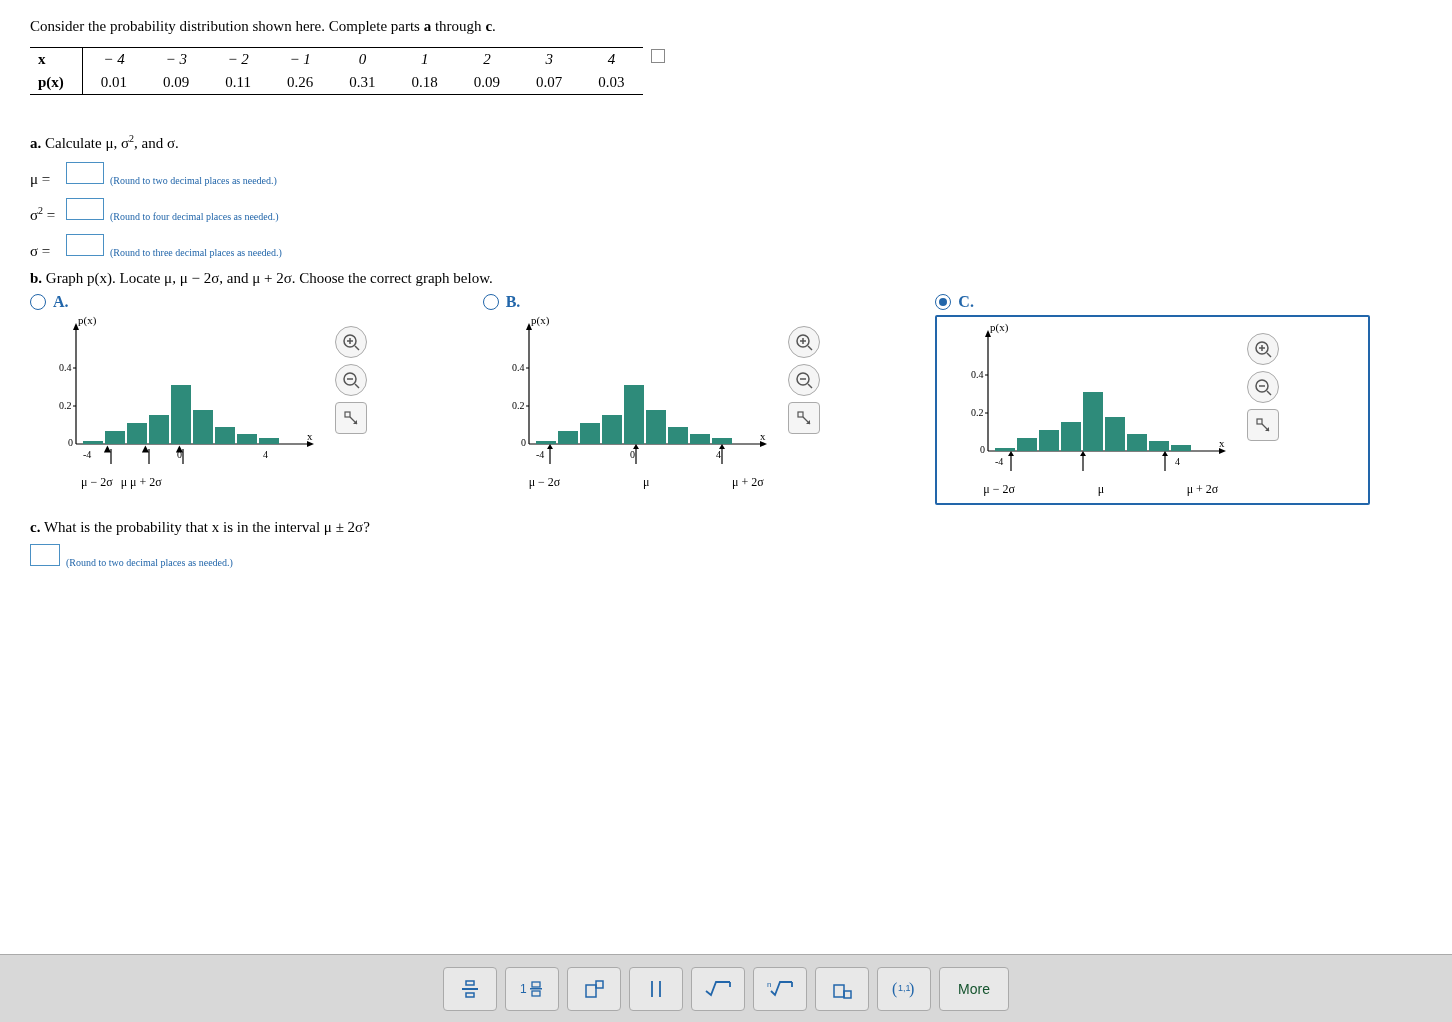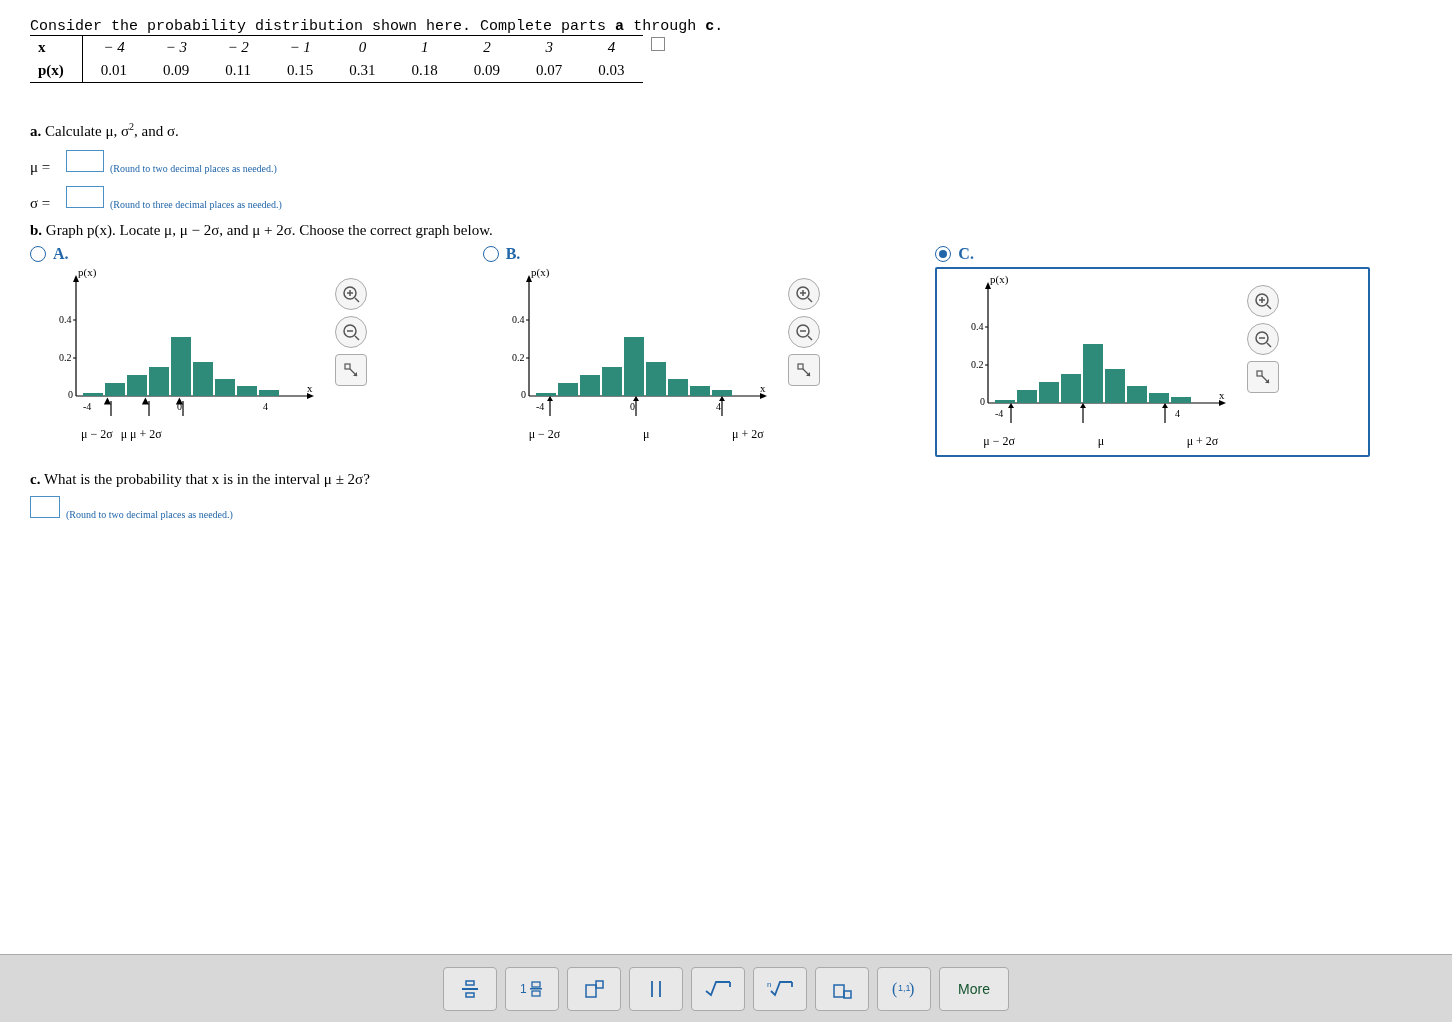--- a/index.html
+++ b/index.html
@@ -13,21 +13,21 @@
       overflow-x: hidden;
     }
 
     .main-content {
       padding: 18px 30px 10px 30px;
       max-width: 1400px;
     }
 
     .intro-text {
       font-size: 15px;
-      font-family: Liberation Mono, monospace;
+      margin-bottom: 12px;
     }
 
     .prob-table {
       border-collapse: collapse;
       margin-bottom: 18px;
       border-top: 1.5px solid #000;
       border-bottom: 1.5px solid #000;
     }
     .prob-table td {
       padding: 3px 18px;
@@ -260,21 +260,21 @@
         <td>1</td>
         <td>2</td>
         <td>3</td>
         <td>4</td>
       </tr>
       <tr>
         <td style="font-weight:bold; font-style:normal;">p(x)</td>
         <td>0.01</td>
         <td>0.09</td>
         <td>0.11</td>
-        <td>0.15</td>
+        <td>0.26</td>
         <td>0.31</td>
         <td>0.18</td>
         <td>0.09</td>
         <td>0.07</td>
         <td>0.03</td>
       </tr>
     </tbody>
       </table>
     <div style="position:absolute; top:2px; right:-22px; width:14px; height:14px; border:1px solid #888;"></div>
   </div>
@@ -284,20 +284,25 @@
     <span>
       <strong>a.</strong> Calculate μ, σ<span class="superscript">2</span>, and σ.
     </span>
 
     <div class="input-row" style="margin-top:10px;">
       <span class="symbol">μ =</span>
       <div class="input-box"></div>
       <span class="hint-text">(Round to two decimal places as needed.)</span>
     </div>
 
+    <div class="input-row">
+      <span class="symbol">σ<span class="superscript">2</span> =</span>
+      <div class="input-box"></div>
+      <span class="hint-text">(Round to four decimal places as needed.)</span>
+    </div>
 
     <div class="input-row">
       <span class="symbol">σ =</span>
       <div class="input-box"></div>
       <span class="hint-text">(Round to three decimal places as needed.)</span>
     </div>
   </div>
 
   
   <div class="section-b">

